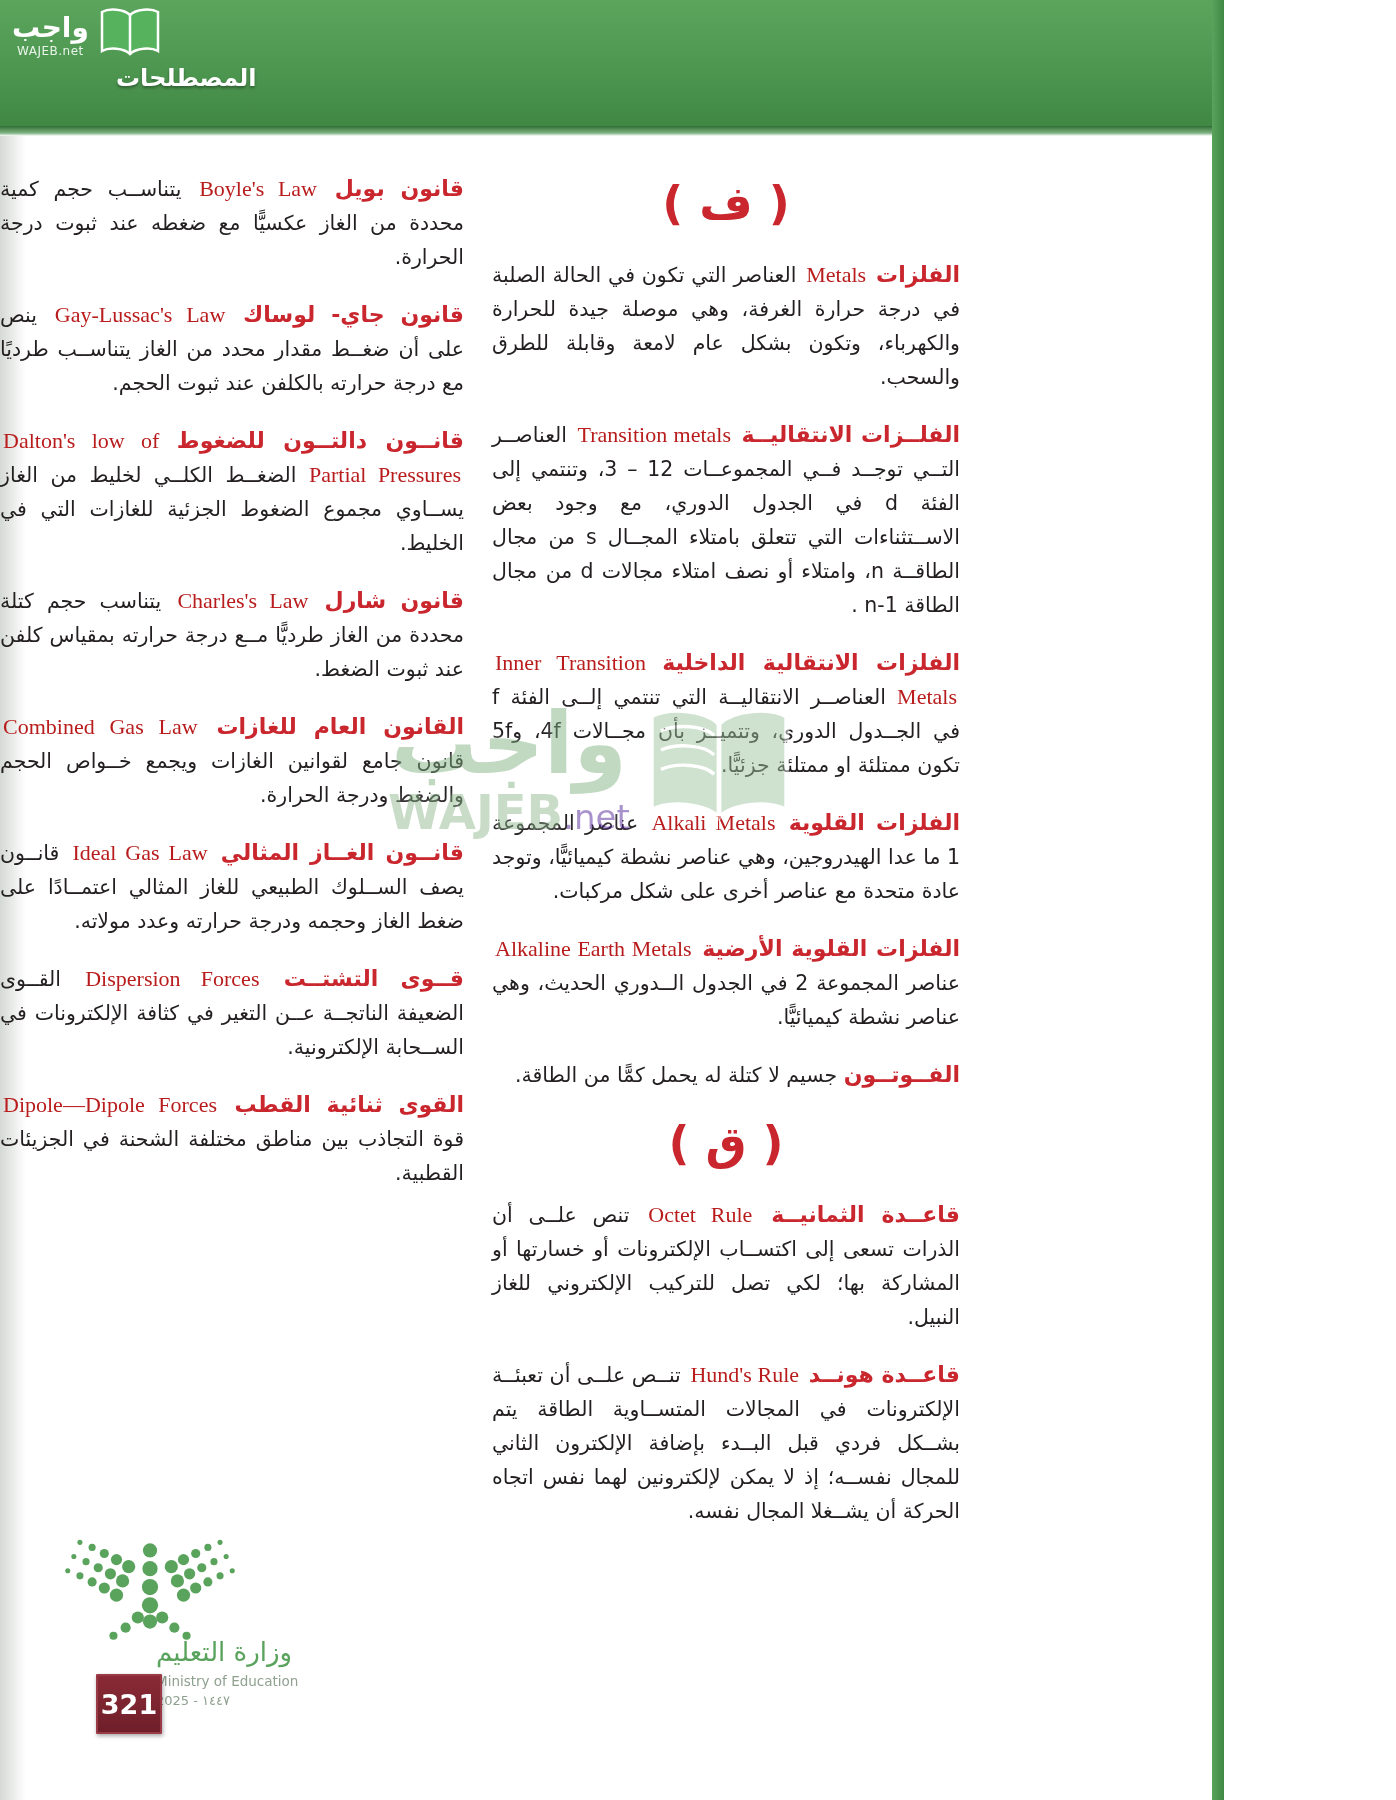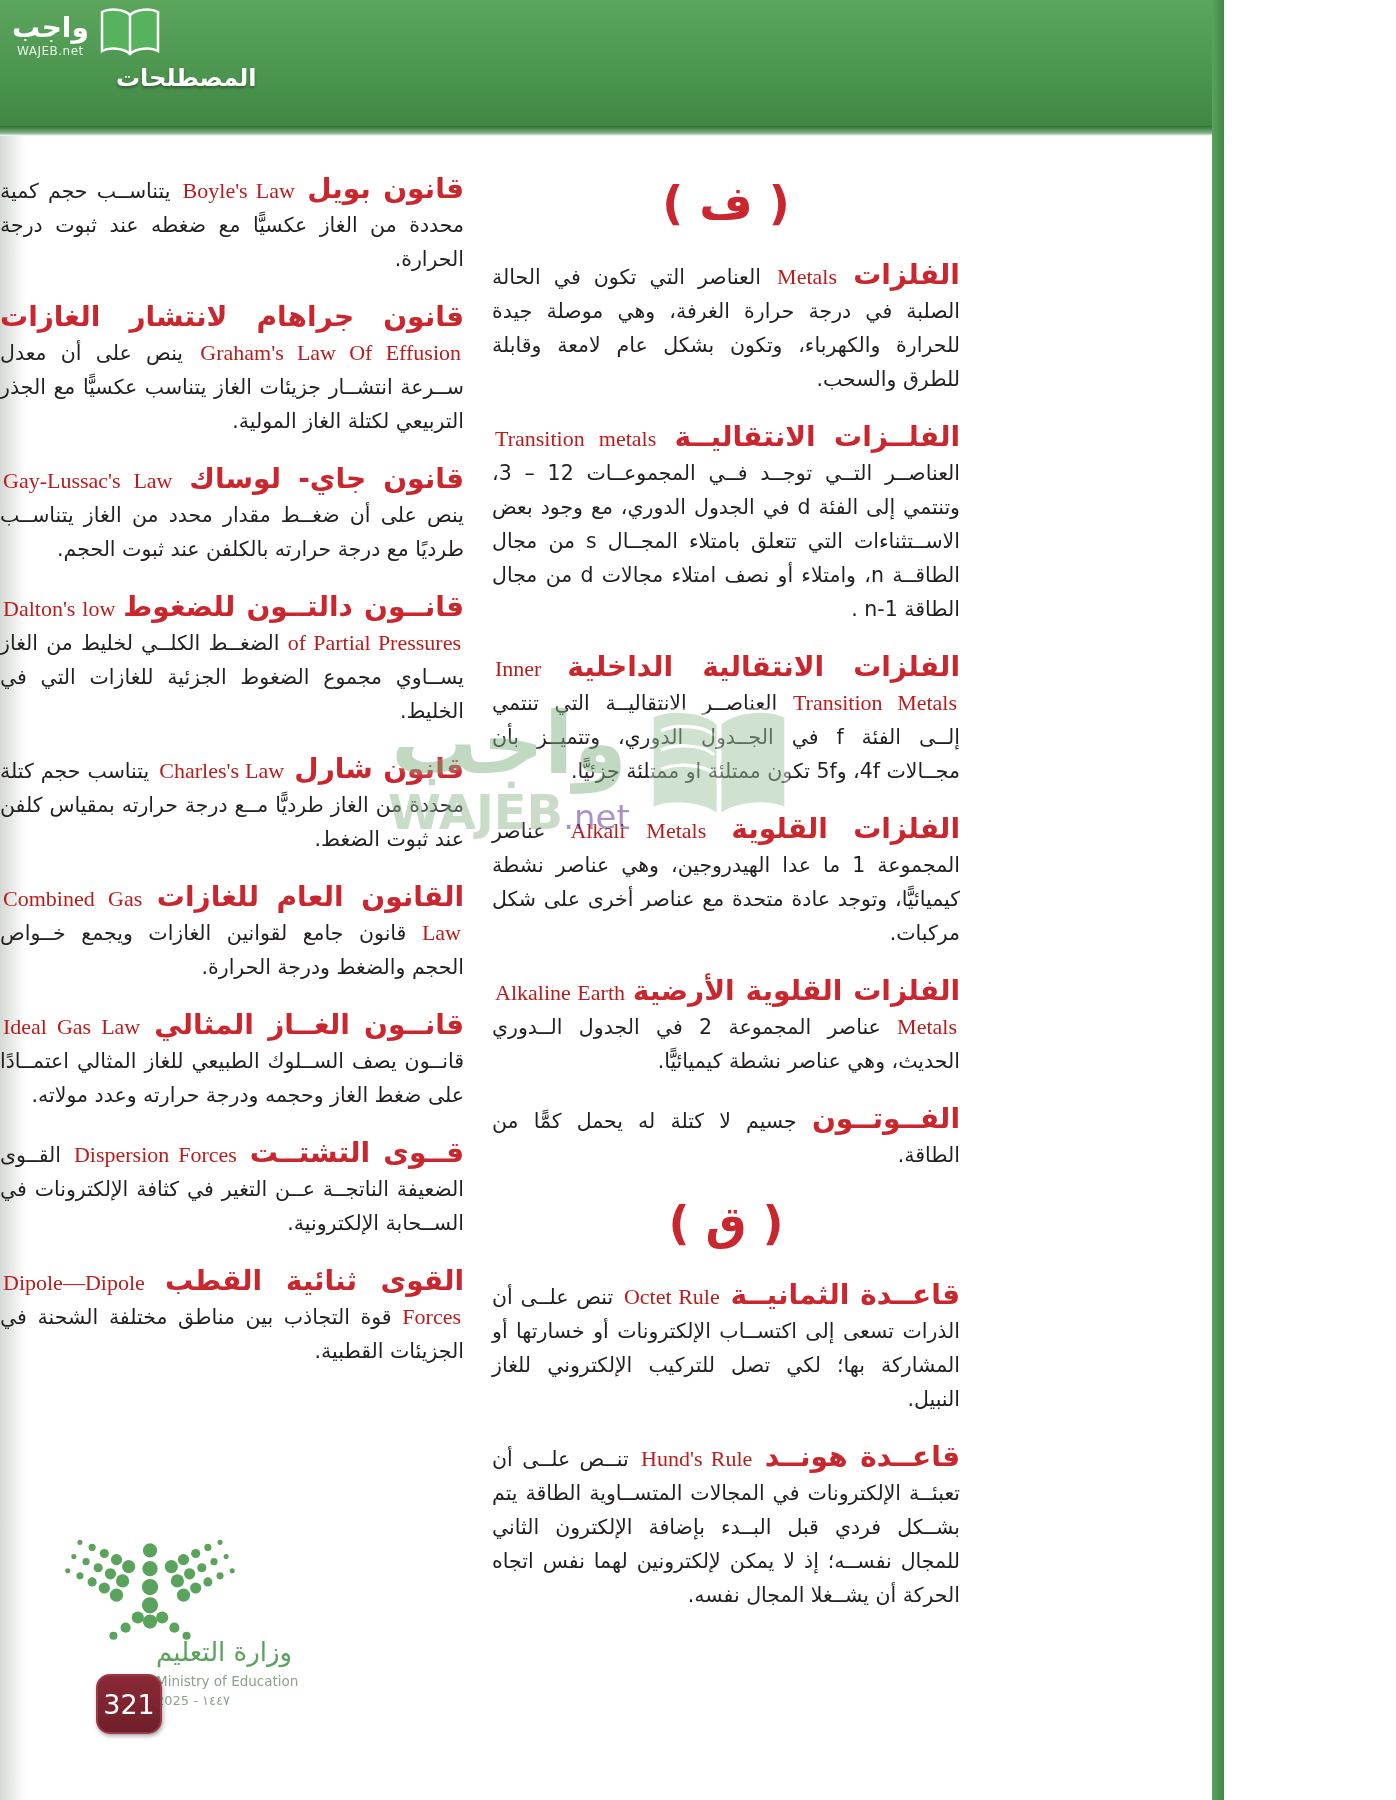--- a/index.html
+++ b/index.html
@@ -28,21 +28,21 @@
   
   .content{position:absolute;top:172px;left:0;width:100%;}
   .col{position:absolute;top:0;}
   .col-right{right:264px;width:468px;}
   .col-left{right:760px;width:464px;}
   .section-letter{text-align:center;color:#c9262e;font-weight:bold;font-size:46px;
     margin:4px 0 28px 0;direction:rtl;}
   .section-letter.second{margin-top:20px;}
   .entry{direction:rtl;text-align:justify;margin:0 0 24px 0;color:#231f20;
     font-size:20.5px;line-height:34px;}
-  .term-ar{color:#c9262e;font-weight:bold;font-size:28px;}
+  .term-ar{color:#c9262e;font-weight:bold;font-size:22px;}
   .term-en{font-family:"Liberation Serif",serif;font-size:22px;color:#b91c1c;
     direction:ltr;unicode-bidi:isolate;margin:0 3px;}
   .term-en:empty{display:none;}
 
   
   .watermark{position:absolute;left:388px;top:700px;display:flex;align-items:center;
     gap:14px;opacity:.48;z-index:5;pointer-events:none;}
   .wm-text{display:flex;flex-direction:column;align-items:center;}
   .wm-ar{font-size:86px;font-weight:bold;color:#7fae7f;direction:rtl;line-height:1;
     text-shadow:0 0 6px rgba(255,255,255,.8);}
@@ -51,22 +51,22 @@
   .wm-net{font-size:34px;color:#4c1d95;font-weight:normal;}
 
   
   .ministry-dots{position:absolute;left:60px;top:1520px;}
   .ministry-text{position:absolute;left:156px;top:1638px;width:190px;}
   .ministry-ar{color:#5aa35d;font-size:26px;direction:rtl;text-align:left;line-height:1.1;}
   .ministry-en{color:#8fa08f;font-size:13.5px;margin-top:6px;}
   .ministry-year{color:#8fa08f;font-size:13px;margin-top:4px;}
   .page-badge{position:absolute;left:96px;top:1674px;width:62px;height:56px;z-index:6;
     background:linear-gradient(180deg,#8a2a36,#6f1f2a);border:2px solid #9a3a46;
-    border-radius:14px;box-shadow:1px 2px 4px rgba(0,0,0,.35);
-    color:#ffffff;font-size:27px;font-weight:normal;
+    border-radius:1px;box-shadow:1px 2px 4px rgba(0,0,0,.35);
+    color:#ffffff;font-size:27px;font-weight:bold;
     display:flex;align-items:center;justify-content:center;}
 </style>
 </head>
 <body>
 
 <div class="page">
 
   <div class="header"></div>
   <div class="header-stripe"></div>
 
@@ -136,25 +136,20 @@
         <span class="term-en">Hund's Rule</span>
         <span class="def">تنــص علــى أن تعبئــة الإلكترونات في المجالات المتســاوية الطاقة يتم بشــكل فردي قبل البــدء بإضافة الإلكترون الثاني للمجال نفســه؛ إذ لا يمكن لإلكترونين لهما نفس اتجاه الحركة أن يشــغلا المجال نفسه.</span>
       </p>
     </div>
 
     <div class="col col-left">
       <p class="entry">
         <span class="term-ar">قانون بويل</span>
         <span class="term-en">Boyle's Law</span>
         <span class="def">يتناســب حجم كمية محددة من الغاز عكسيًّا مع ضغطه عند ثبوت درجة الحرارة.</span>
-      </p>
-      <p class="entry">
-        <span class="term-ar">قانون جراهام لانتشار الغازات</span>
-        <span class="term-en">Graham's Law Of Effusion</span>
-        <span class="def">ينص على أن معدل ســرعة انتشــار جزيئات الغاز يتناسب عكسيًّا مع الجذر التربيعي لكتلة الغاز المولية.</span>
       </p>
       <p class="entry">
         <span class="term-ar">قانون جاي- لوساك</span>
         <span class="term-en">Gay-Lussac's Law</span>
         <span class="def">ينص على أن ضغــط مقدار محدد من الغاز يتناســب طرديًا مع درجة حرارته بالكلفن عند ثبوت الحجم.</span>
       </p>
       <p class="entry">
         <span class="term-ar">قانــون دالتــون للضغوط</span>
         <span class="term-en">Dalton's low of Partial Pressures</span>
         <span class="def">الضغــط الكلــي لخليط من الغاز يســاوي مجموع الضغوط الجزئية للغازات التي في الخليط.</span>

